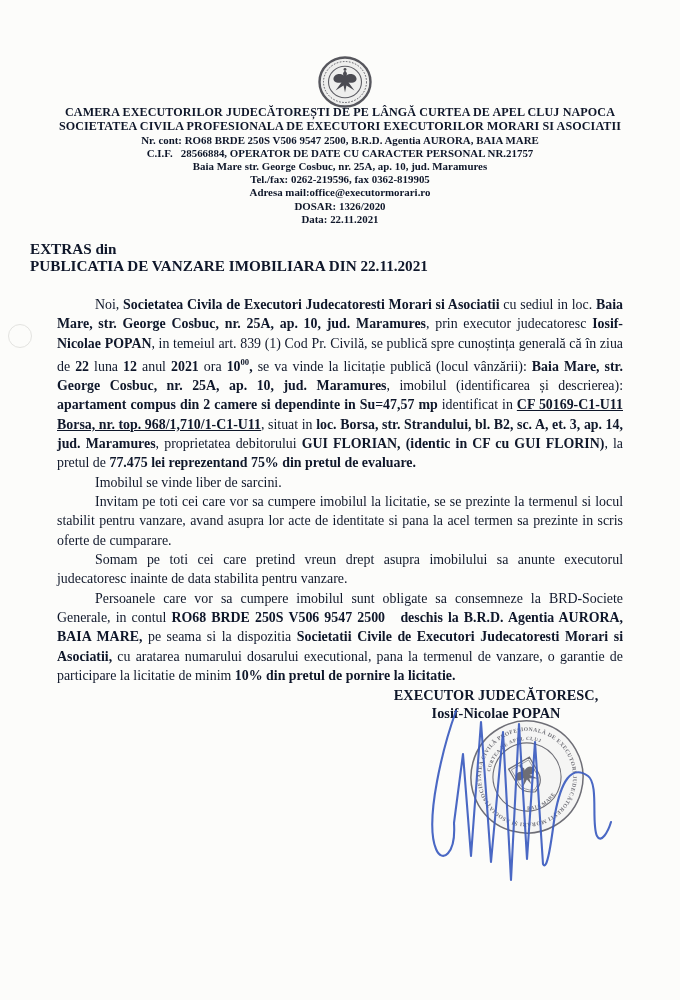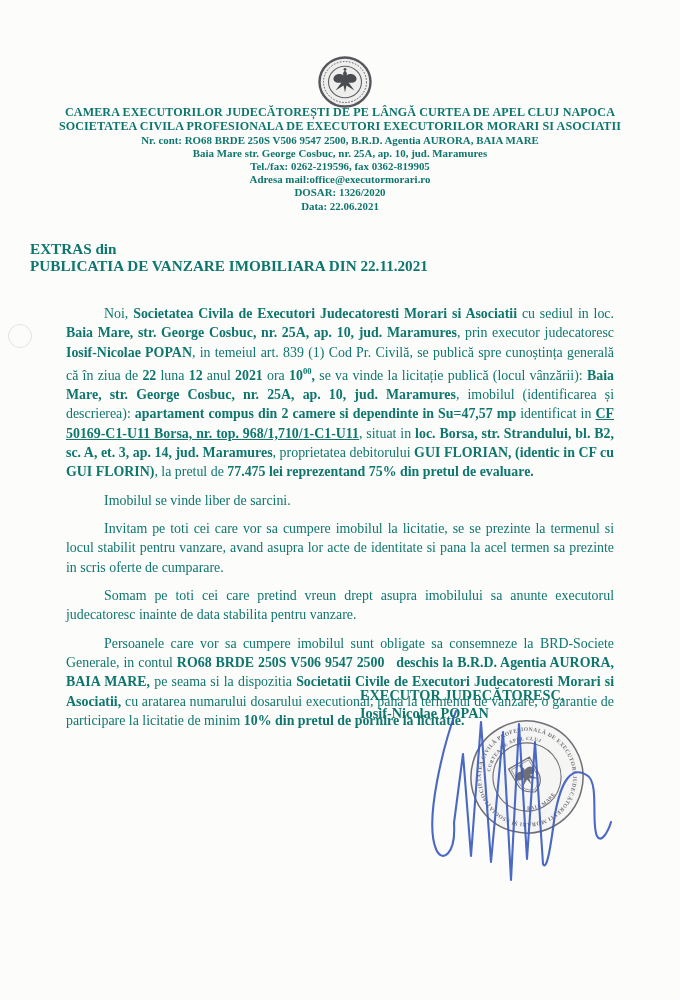--- a/index.html
+++ b/index.html
@@ -2,21 +2,21 @@
 <html><head>
 <meta charset="utf-8">
 <style>
   html,body{margin:0;padding:0;background:#e8e8e8;}
   .page{
     position:relative;
     width:680px;height:1000px;
     margin:0 auto;
     background:#fcfcfa;
     font-family:"Liberation Serif","DejaVu Serif",serif;
-    color:#0f766e;
+    color:#0f172a;
     overflow:hidden;
   }
   
   .punch-hole{
     position:absolute;left:8px;top:324px;width:22px;height:22px;
     border:1.5px solid #e3e3e0;border-radius:50%;
   }
   
   .seal{position:absolute;left:317px;top:55px;width:56px;height:56px;}
   
@@ -29,28 +29,28 @@
   
   .doc-title{
     position:absolute;left:30px;top:240px;width:620px;
     font-weight:700;font-size:15.2px;line-height:17px;
   }
   
   .doc-body{
     position:absolute;left:57px;top:295px;width:566px;
     font-size:13.9px;line-height:19.35px;text-align:justify;
   }
-  .doc-body p{margin:9px;text-indent:38px;}
+  .doc-body p{margin:0;text-indent:38px;}
   .b{font-weight:700;}
   .bu{font-weight:700;text-decoration:underline;}
   .bsup{font-weight:700;vertical-align:super;font-size:.62em;}
   
   .sig-block{
     position:absolute;left:360px;top:686px;width:272px;
-    text-align:left;font-weight:700;font-size:14.3px;line-height:18px;
+    text-align:center;font-weight:700;font-size:14.3px;line-height:18px;
   }
   
   .stamp-sig{position:absolute;left:418px;top:692px;width:215px;height:205px;}
 </style>
 </head>
 <body>
 
 <div class="page">
 
   <div class="punch-hole"></div>
@@ -68,25 +68,26 @@
       <ellipse cx="28" cy="27" rx="21.5" ry="20.5" fill="none" stroke="#3a3a42" stroke-width="1" stroke-dasharray="1.6 1.5" opacity="0.8"></ellipse>
       <ellipse cx="28" cy="27" rx="16.5" ry="15.8" fill="none" stroke="#3a3a42" stroke-width="1.1" opacity="0.8"></ellipse>
       <use href="#eagle-shape" transform="translate(28,27) scale(1.05)" fill="#3a3a42" opacity="0.9"></use>
     </svg>
   </div>
 
   <header class="letterhead">
     <div class="lh-lg">CAMERA EXECUTORILOR JUDECĂTOREȘTI DE PE LÂNGĂ CURTEA DE APEL CLUJ NAPOCA</div>
     <div class="lh-lg">SOCIETATEA CIVILA PROFESIONALA DE EXECUTORI EXECUTORILOR MORARI SI ASOCIATII</div>
     <div class="lh-sm">Nr. cont: RO68 BRDE 250S V506 9547 2500, B.R.D. Agentia AURORA, BAIA MARE</div>
+    <div class="lh-sm">C.I.F.&nbsp;&nbsp;&nbsp;28566884, OPERATOR DE DATE CU CARACTER PERSONAL NR.21757</div>
     <div class="lh-sm">Baia Mare str. George Cosbuc, nr. 25A, ap. 10, jud. Maramures</div>
     <div class="lh-sm">Tel./fax: 0262-219596, fax 0362-819905</div>
     <div class="lh-sm">Adresa mail:office@executormorari.ro</div>
     <div class="lh-sm">DOSAR: 1326/2020</div>
-    <div class="lh-sm">Data: 22.06.2021</div>
+    <div class="lh-sm">Data: 22.11.2021</div>
   </header>
 
   <div class="doc-title">
     <div>EXTRAS din</div>
     <div>PUBLICATIA DE VANZARE IMOBILIARA DIN 22.11.2021</div>
   </div>
 
   <main class="doc-body">
       <p><span>Noi, </span><span class="b">Societatea Civila de Executori Judecatoresti Morari si Asociatii</span><span> cu sediul in loc. </span><span class="b">Baia Mare, str. George Cosbuc, nr. 25A, ap. 10, jud. Maramures</span><span>, prin executor judecatoresc </span><span class="b">Iosif-Nicolae POPAN</span><span>, in temeiul art. 839 (1) Cod Pr. Civilă, se publică spre cunoștința generală că în ziua de </span><span class="b">22</span><span> luna </span><span class="b">12</span><span> anul </span><span class="b">2021</span><span> ora </span><span class="b">10</span><span class="bsup">00</span><span class="b">,</span><span> se va vinde la licitație publică (locul vânzării): </span><span class="b">Baia Mare, str. George Cosbuc, nr. 25A, ap. 10, jud. Maramures</span><span>, imobilul (identificarea și descrierea): </span><span class="b">apartament compus din 2 camere si dependinte in Su=47,57 mp</span><span> identificat in </span><span class="bu">CF 50169-C1-U11 Borsa, nr. top. 968/1,710/1-C1-U11</span><span>, situat in </span><span class="b">loc. Borsa, str. Strandului, bl. B2, sc. A, et. 3, ap. 14, jud. Maramures</span><span>, proprietatea debitorului </span><span class="b">GUI FLORIAN, (identic in CF cu GUI FLORIN)</span><span>, la pretul de </span><span class="b">77.475 lei reprezentand 75% din pretul de evaluare.</span></p>
       <p><span>Imobilul se vinde liber de sarcini.</span></p>

